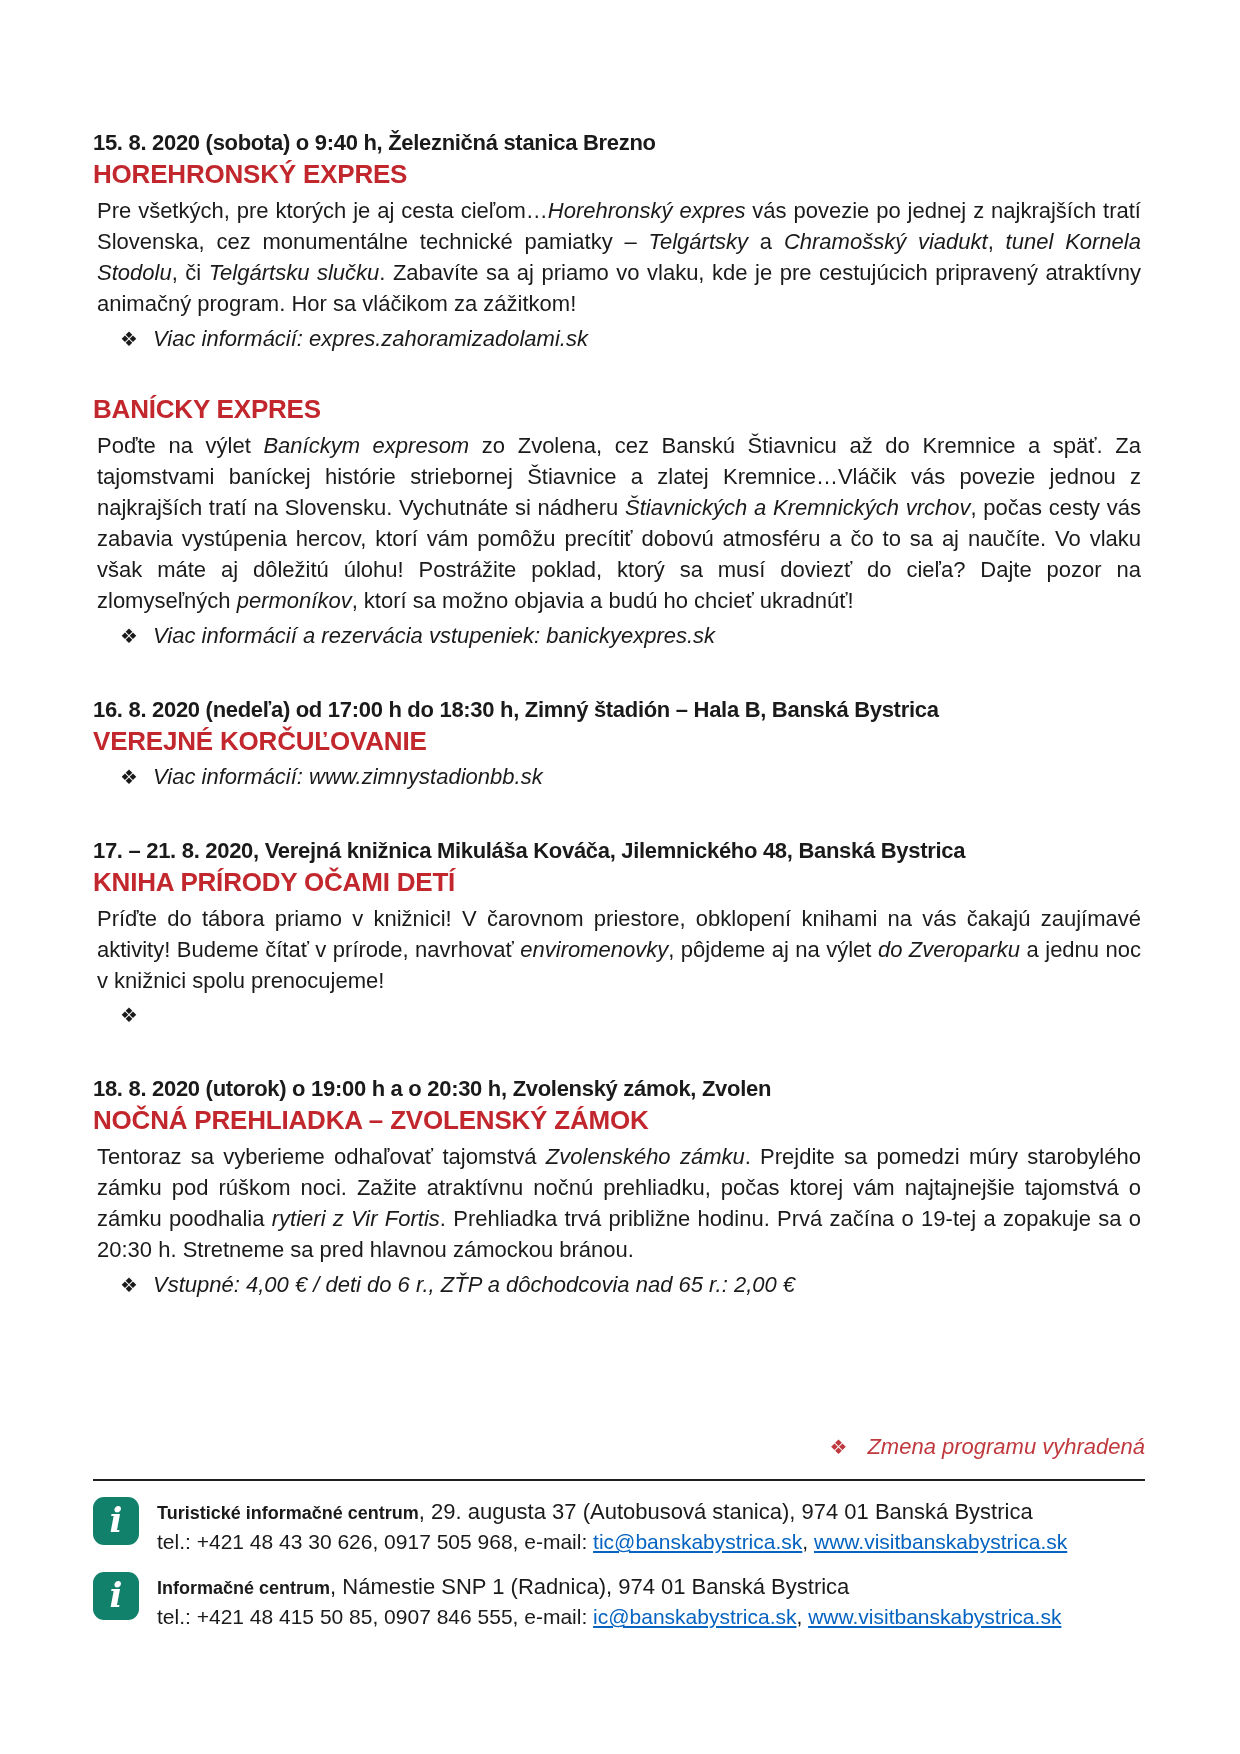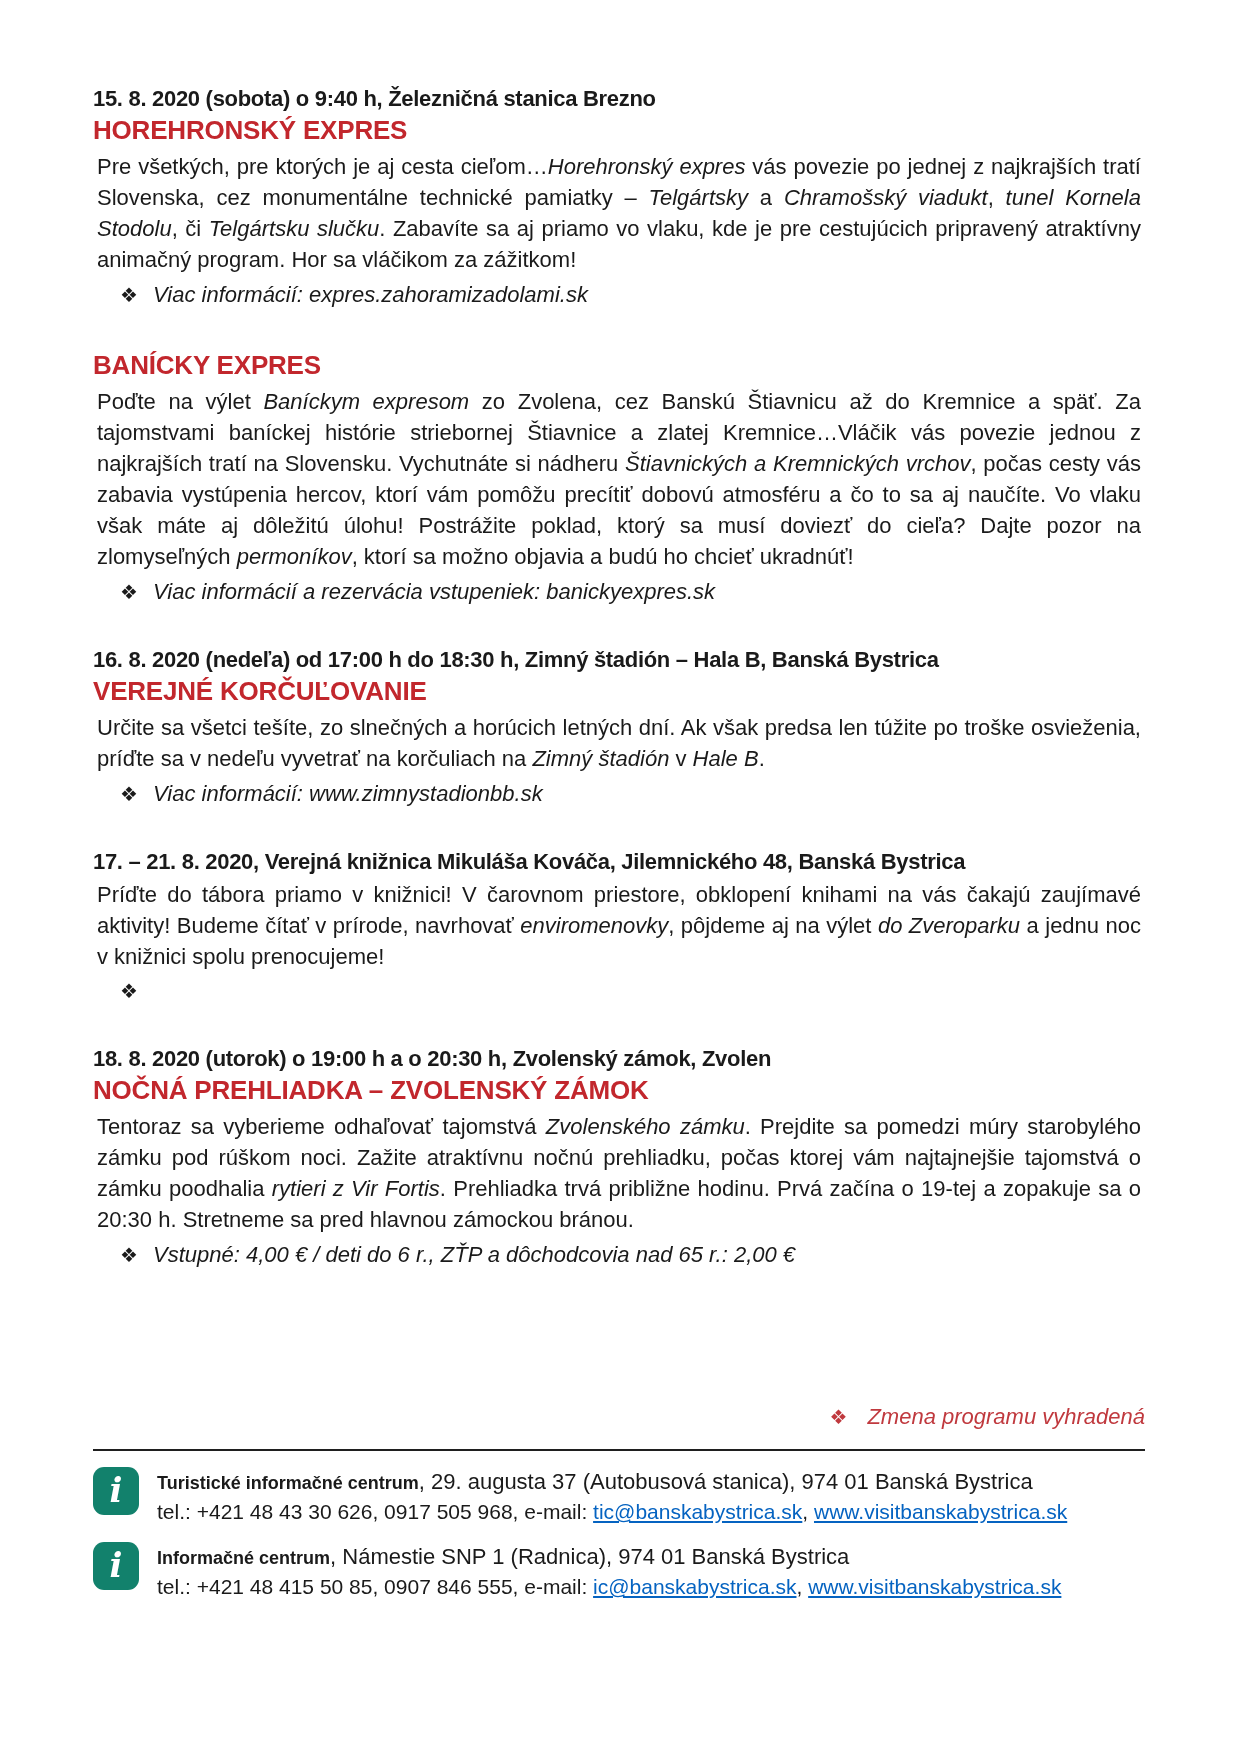--- a/index.html
+++ b/index.html
@@ -15,21 +15,21 @@
   html,body{margin:0;padding:0;}
   body{
     width:1240px;height:1754px;overflow:hidden;
     background:#ffffff;color:var(--text_black);
     font-family:"Liberation Sans","DejaVu Sans",sans-serif;
   }
   .page{width:100%;height:100%;padding:85px 95px 40px 93px;}
   .event{margin-bottom:38px;}
   .event-date{
     font-weight:bold;font-size:22px;line-height:27px;
-    letter-spacing:-0.3px;color:var(--text_black);
+    letter-spacing:-0.3px;color:var(--text_black);margin-top:44px;
   }
   .event-title{
     font-weight:bold;font-size:26px;line-height:33px;
     letter-spacing:-0.2px;color:var(--heading_red);
     margin:2px 0 3px 0;
   }
   .event-body{
     font-size:22px;line-height:31px;margin:4px;
     text-align:justify;color:var(--text_black);
   }
@@ -85,29 +85,29 @@
     <p class="event-body"><span>Poďte na výlet </span><span style="font-style: italic;">Baníckym expresom</span><span> zo Zvolena, cez Banskú Štiavnicu až do Kremnice a späť. Za tajomstvami baníckej histórie striebornej Štiavnice a zlatej Kremnice…Vláčik vás povezie jednou z najkrajších tratí na Slovensku. Vychutnáte si nádheru </span><span style="font-style: italic;">Štiavnických a Kremnických vrchov</span><span>, počas cesty vás zabavia vystúpenia hercov, ktorí vám pomôžu precítiť dobovú atmosféru a čo to sa aj naučíte. Vo vlaku však máte aj dôležitú úlohu! Postrážite poklad, ktorý sa musí doviezť do cieľa? Dajte pozor na zlomyseľných </span><span style="font-style: italic;">permoníkov</span><span>, ktorí sa možno objavia a budú ho chcieť ukradnúť!</span></p>
     <div class="bullet-line">
       <span class="diamond">❖</span>
       <span>Viac informácií a rezervácia vstupeniek: banickyexpres.sk</span>
     </div>
   </section>
 
   <section class="event">
     <div class="event-date">16. 8. 2020 (nedeľa) od 17:00 h do 18:30 h, Zimný štadión – Hala B, Banská Bystrica</div>
     <h2 class="event-title">VEREJNÉ KORČUĽOVANIE</h2>
-    <p class="event-body"><span>Určite sa všetci tešíte, zo slnečných a horúcich letných dní. Ak však predsa len túžite po troške osvieženia, príďte sa v nedeľu vyvetrať na korčuliach na </span><span style="font-style: italic;">Zimný štadión</span><span> v </span><span style="font-style: italic;">Hale B</span><span>.</span></p>
     <div class="bullet-line">
       <span class="diamond">❖</span>
       <span>Viac informácií: www.zimnystadionbb.sk</span>
     </div>
   </section>
 
   <section class="event">
     <div class="event-date">17. – 21. 8. 2020, Verejná knižnica Mikuláša Kováča, Jilemnického 48, Banská Bystrica</div>
+    <h2 class="event-title">KNIHA PRÍRODY OČAMI DETÍ</h2>
     <p class="event-body"><span>Príďte do tábora priamo v knižnici! V čarovnom priestore, obklopení knihami na vás čakajú zaujímavé aktivity! Budeme čítať v prírode, navrhovať </span><span style="font-style: italic;">enviromenovky</span><span>, pôjdeme aj na výlet </span><span style="font-style: italic;">do Zveroparku</span><span> a jednu noc v knižnici spolu prenocujeme!</span></p>
     <div class="bullet-line">
       <span class="diamond">❖</span>
     </div>
   </section>
 
   <section class="event">
     <div class="event-date">18. 8. 2020 (utorok) o 19:00 h a o 20:30 h, Zvolenský zámok, Zvolen</div>
     <h2 class="event-title">NOČNÁ PREHLIADKA – ZVOLENSKÝ ZÁMOK</h2>
     <p class="event-body"><span>Tentoraz sa vyberieme odhaľovať tajomstvá </span><span style="font-style: italic;">Zvolenského zámku</span><span>. Prejdite sa pomedzi múry starobylého zámku pod rúškom noci. Zažite atraktívnu nočnú prehliadku, počas ktorej vám najtajnejšie tajomstvá o zámku poodhalia </span><span style="font-style: italic;">rytieri z Vir Fortis</span><span>. Prehliadka trvá približne hodinu. Prvá začína o 19-tej a zopakuje sa o 20:30 h. Stretneme sa pred hlavnou zámockou bránou.</span></p>

